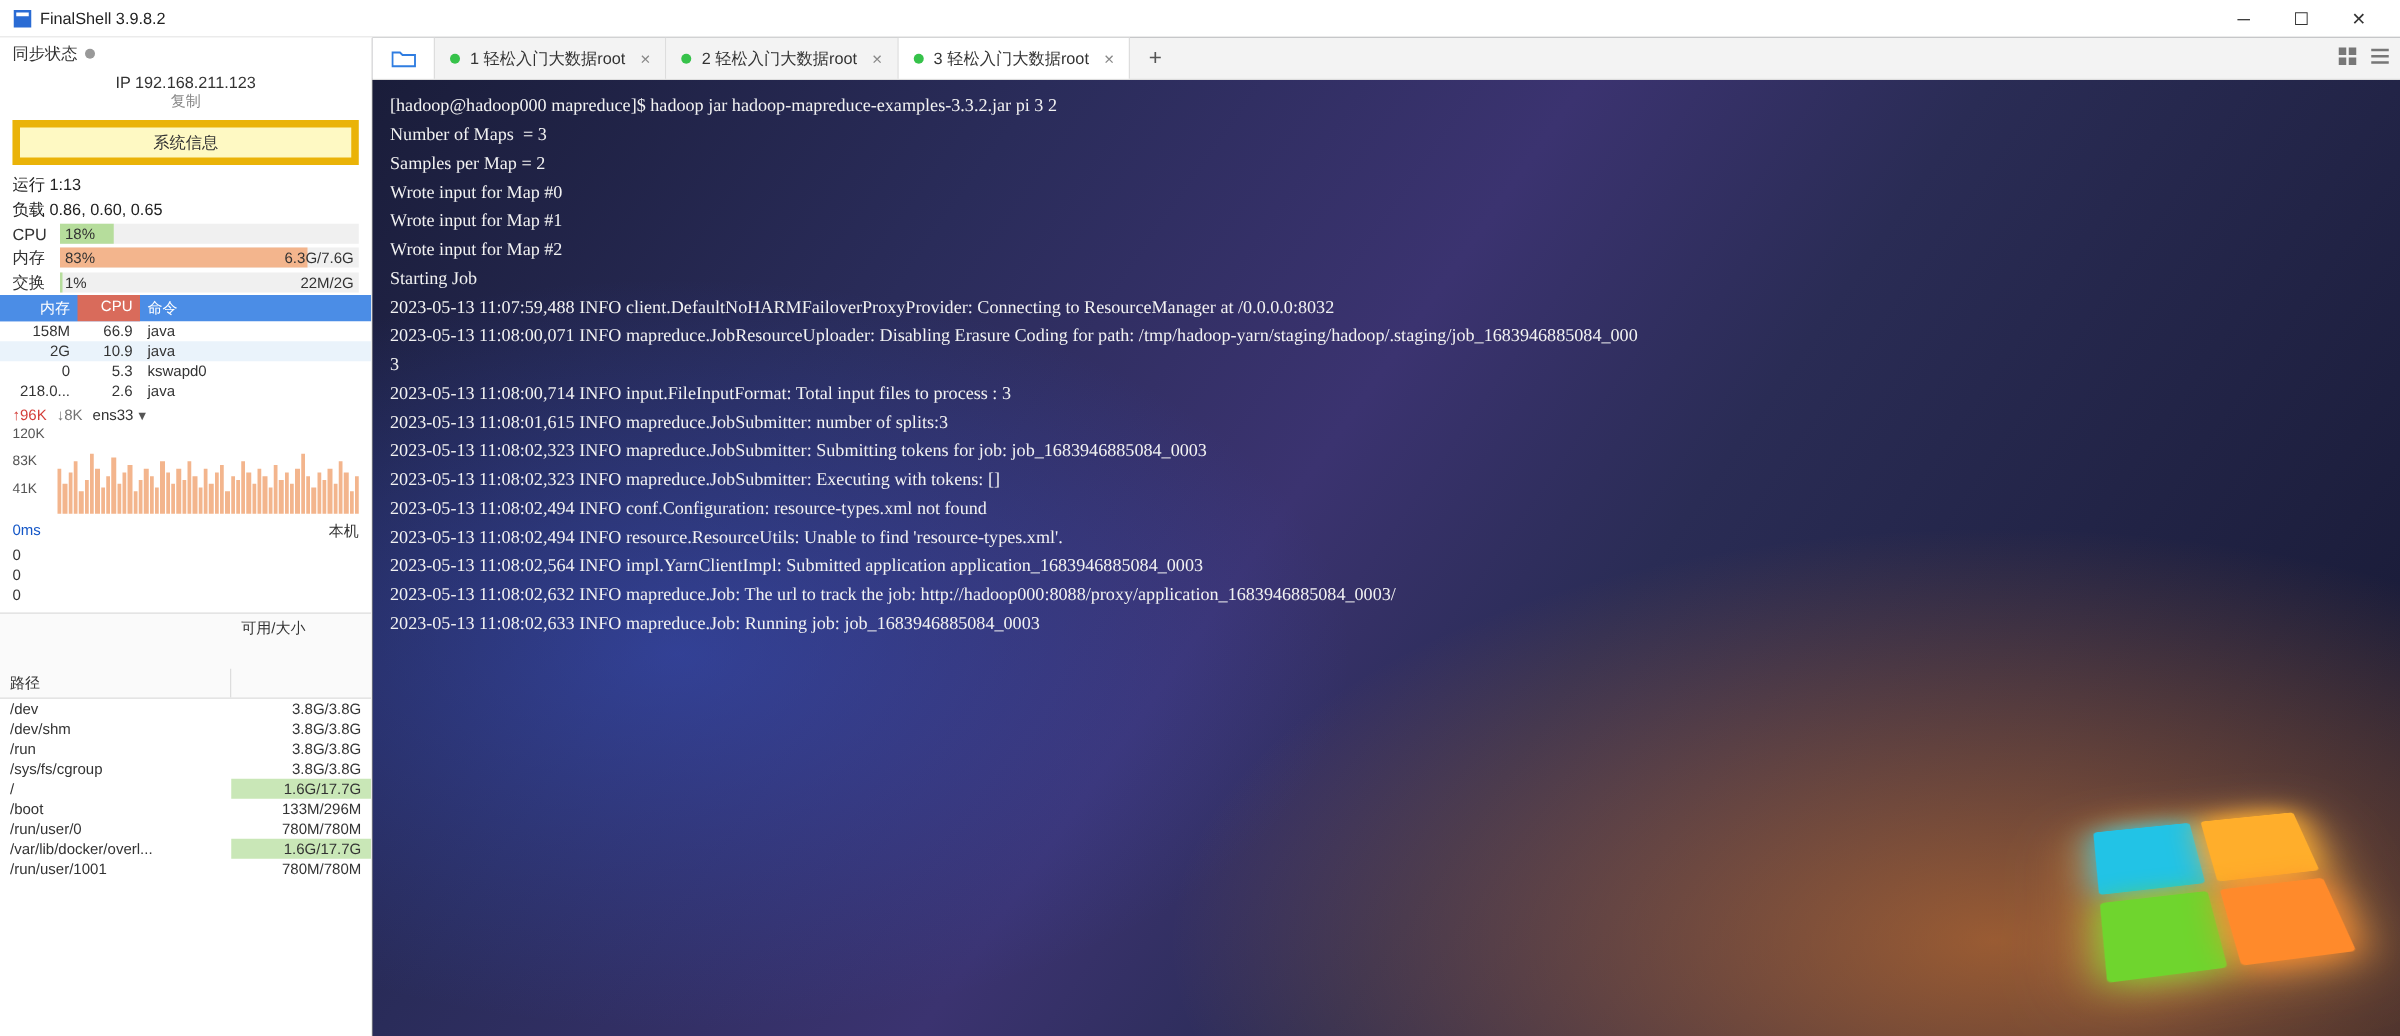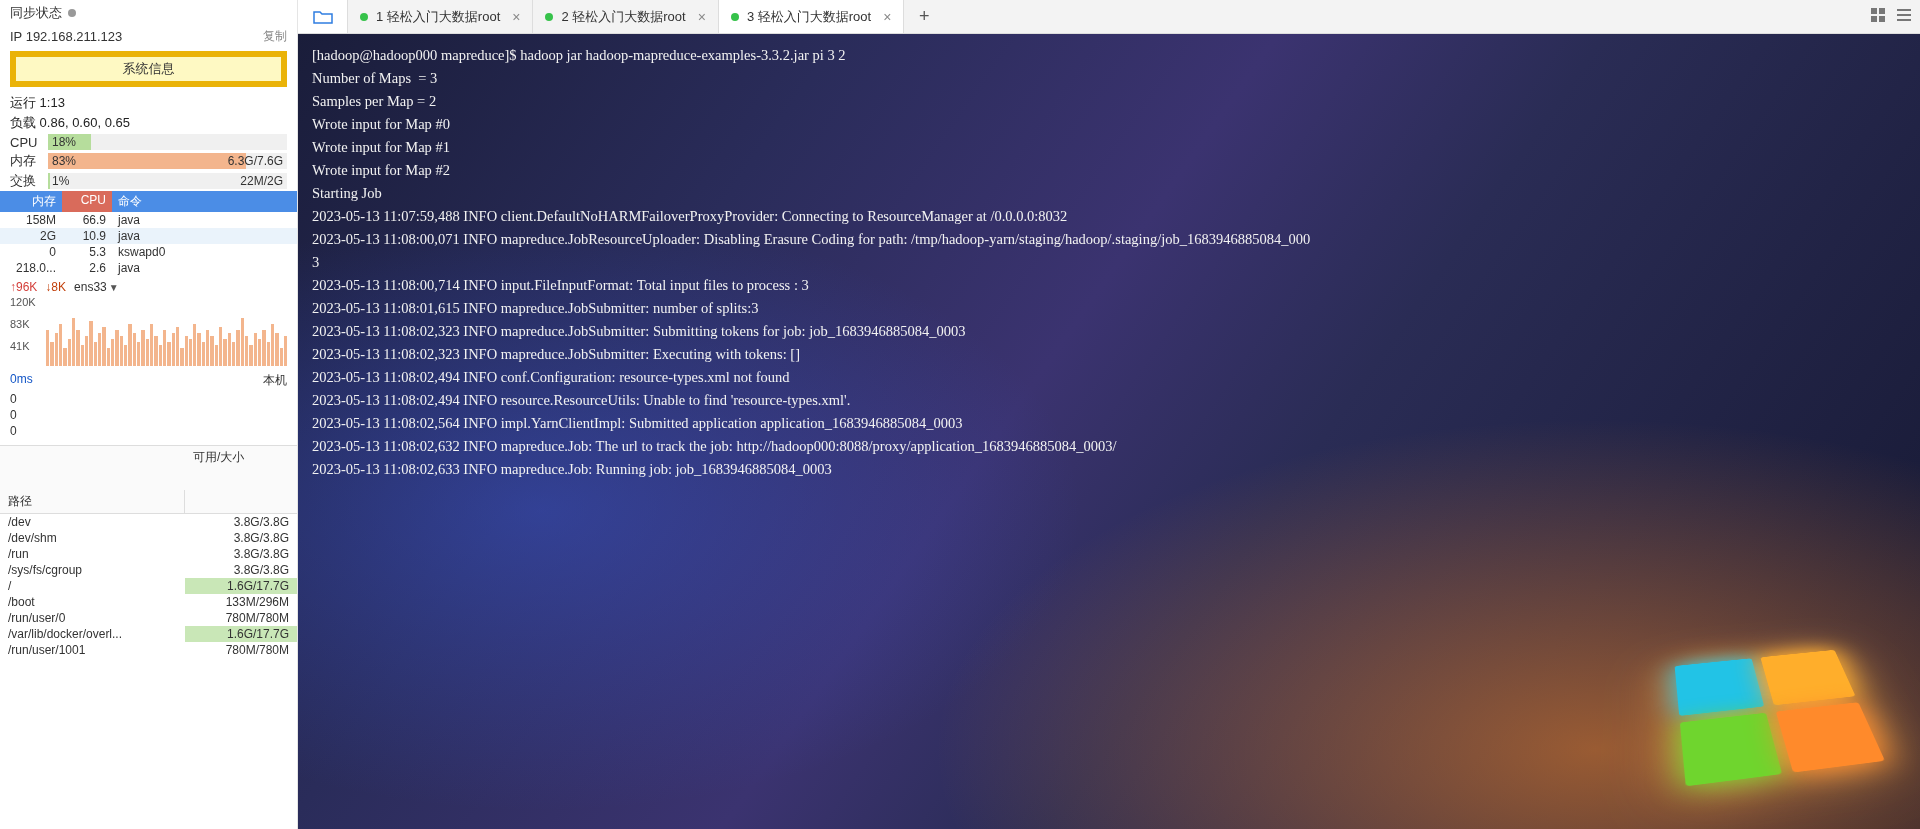--- a/index.html
+++ b/index.html
@@ -7,21 +7,21 @@
 .window { width: 1920px; height: 829px; display: flex; flex-direction: column; }
 .titlebar { height: 30px; display: flex; align-items: center; padding: 0 10px; background: #fff; border-bottom: 1px solid #e5e5e5; }
 .titlebar .app-icon { width: 16px; height: 16px; margin-right: 6px; display: inline-block; }
 .titlebar .title { font-size: 13px; color: #222; flex: 0 0 auto; }
 .titlebar .spacer { flex: 1; }
 .titlebar .win-btn { width: 46px; height: 30px; display: flex; align-items: center; justify-content: center; color: #333; cursor: pointer; font-size: 14px; }
 .main { flex: 1; display: flex; overflow: hidden; }
 .sidebar { width: 298px; background: #fff; display: flex; flex-direction: column; border-right: 1px solid #e5e5e5; overflow: hidden; }
 .sync-row { display: flex; align-items: center; padding: 4px 10px; font-size: 13px; }
 .sync-dot { width: 8px; height: 8px; border-radius: 50%; background: #999; margin-left: 6px; }
-.ip-row { display: flex; align-items: center; padding: 2px 10px 4px; }
+.ip-row { display: flex; align-items: center; padding: 2px 10px 4px; flex-direction: column; }
 .ip-row .ip { flex: 1; color: #333; }
 .ip-row .copy { color: #888; font-size: 12px; }
 .sysinfo-btn { margin: 2px 10px 6px; border: 6px solid #eab308; background: #fef9c3; text-align: center; padding: 3px 0; cursor: pointer; font-size: 13px; }
 .small-line { padding: 1px 10px; font-size: 13px; color: #222; }
 .metric-row { display: flex; align-items: center; padding: 1px 10px; font-size: 13px; gap: 6px; }
 .metric-row .lbl { width: 32px; }
 .bar { flex: 1; height: 16px; background: #f0f0f0; position: relative; border: 0; }
 .bar .fill { position: absolute; left: 0; top: 0; bottom: 0; background: #b6dd9c; }
 .bar .txt-l { position: absolute; left: 4px; top: 0; line-height: 16px; font-size: 12px; color: #333; }
 .bar .txt-r { position: absolute; right: 4px; top: 0; line-height: 16px; font-size: 12px; color: #333; }
@@ -31,21 +31,21 @@
 .proc-head .c-cpu { width: 50px; text-align: right; background: #d96b5b; }
 .proc-head .c-cmd { flex: 1; }
 .proc-row { display: flex; font-size: 12px; }
 .proc-row > div { padding: 1px 6px; }
 .proc-row .c-mem { width: 62px; text-align: right; }
 .proc-row .c-cpu { width: 50px; text-align: right; }
 .proc-row .c-cmd { flex: 1; }
 .proc-row.hl { background: #eaf3fb; }
 .net-row { display: flex; align-items: center; padding: 4px 10px 2px; font-size: 12px; gap: 8px; }
 .net-up { color: #d43f3a; }
-.net-down { color: #c2410c; }
+.net-down { color: #737373; }
 .net-if { color: #333; }
 .chevron { font-size: 10px; color: #555; margin-left: 2px; }
 .chart { height: 70px; margin: 0 10px 4px; position: relative; }
 .chart .ylbl { position: absolute; left: 0; font-size: 11px; color: #555; }
 .bars-wrap { position: absolute; left: 36px; right: 0; bottom: 0; top: 0; display: flex; align-items: flex-end; gap: 1px; }
 .bars-wrap .b { width: 4px; background: #f3b58d; }
 .ping-row { display: flex; padding: 2px 10px; font-size: 12px; color: #1356c7; }
 .ping-row .right { margin-left: auto; color: #333; }
 .zeros { padding: 0 10px 6px; font-size: 12px; color: #333; line-height: 16px; }
 .disk-head { display: flex; font-size: 12px; border-top: 1px solid #ddd; border-bottom: 1px solid #ddd; background: #fafafa; }
@@ -77,20 +77,33 @@
 .logo-squares > div { border-radius: 4px; }
 .sq1 { background: #22c3e6; box-shadow: 0 0 30px #22c3e6; }
 .sq2 { background: #ffae2b; box-shadow: 0 0 30px #ffae2b; }
 .sq3 { background: #6fd52e; box-shadow: 0 0 30px #6fd52e; }
 .sq4 { background: #ff8a2b; box-shadow: 0 0 30px #ff8a2b; }
 </style>
 </head>
 <body>
 
 <div class="window">
+  <div class="titlebar">
+    <span class="app-icon">
+      <svg width="16" height="16">
+          <rect x="1" y="1" width="14" height="14" fill="#2a6bd4"></rect>
+          <rect x="3" y="3" width="10" height="3" fill="#fff"></rect>
+        </svg>
+    </span>
+    <span class="title">FinalShell 3.9.8.2</span>
+    <span class="spacer"></span>
+    <div class="win-btn">─</div>
+    <div class="win-btn">☐</div>
+    <div class="win-btn">✕</div>
+  </div>
 
   <div class="main">
     <div class="sidebar">
       <div class="sync-row">
         <span>同步状态</span>
         <span class="sync-dot"></span>
       </div>
       <div class="ip-row">
         <span class="ip">IP  192.168.211.123</span>
         <span class="copy">复制</span>

